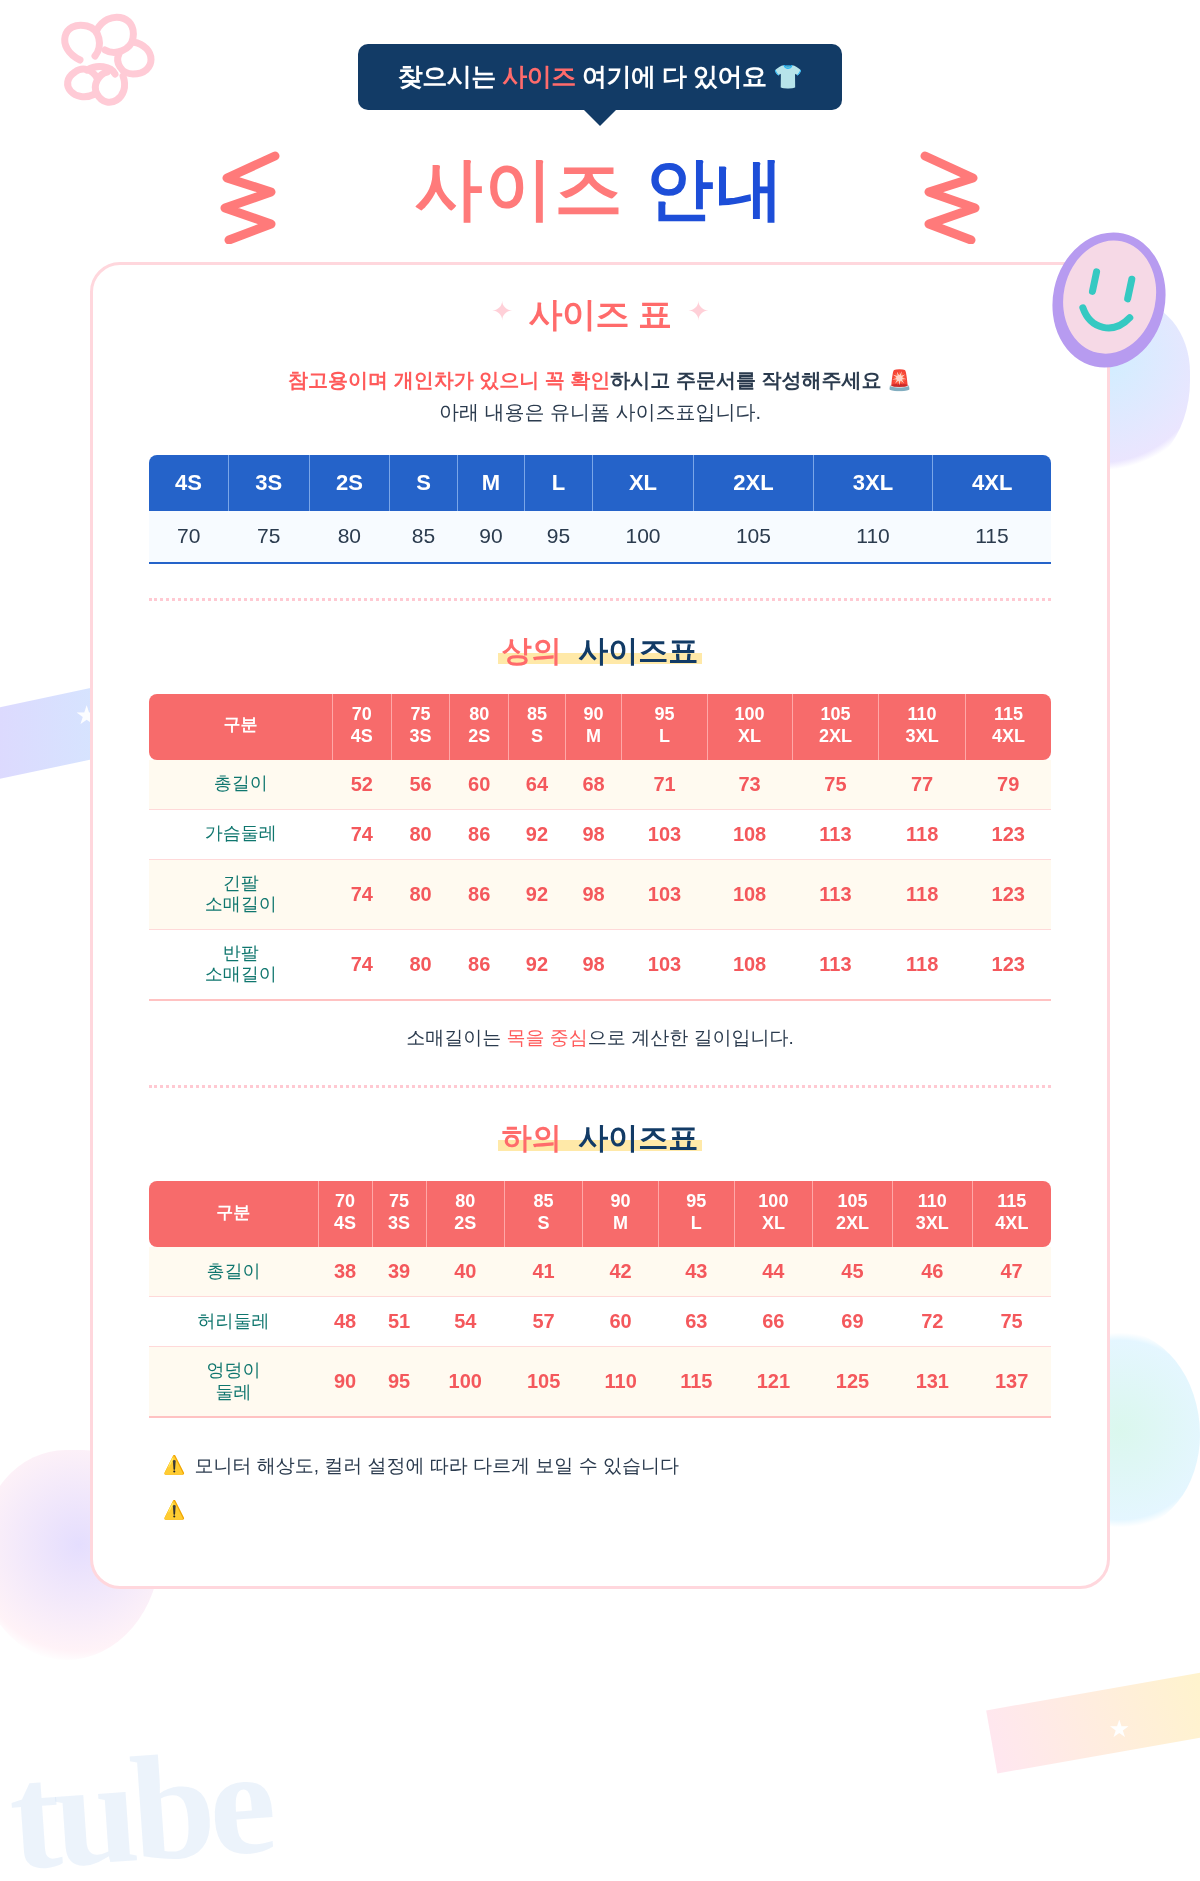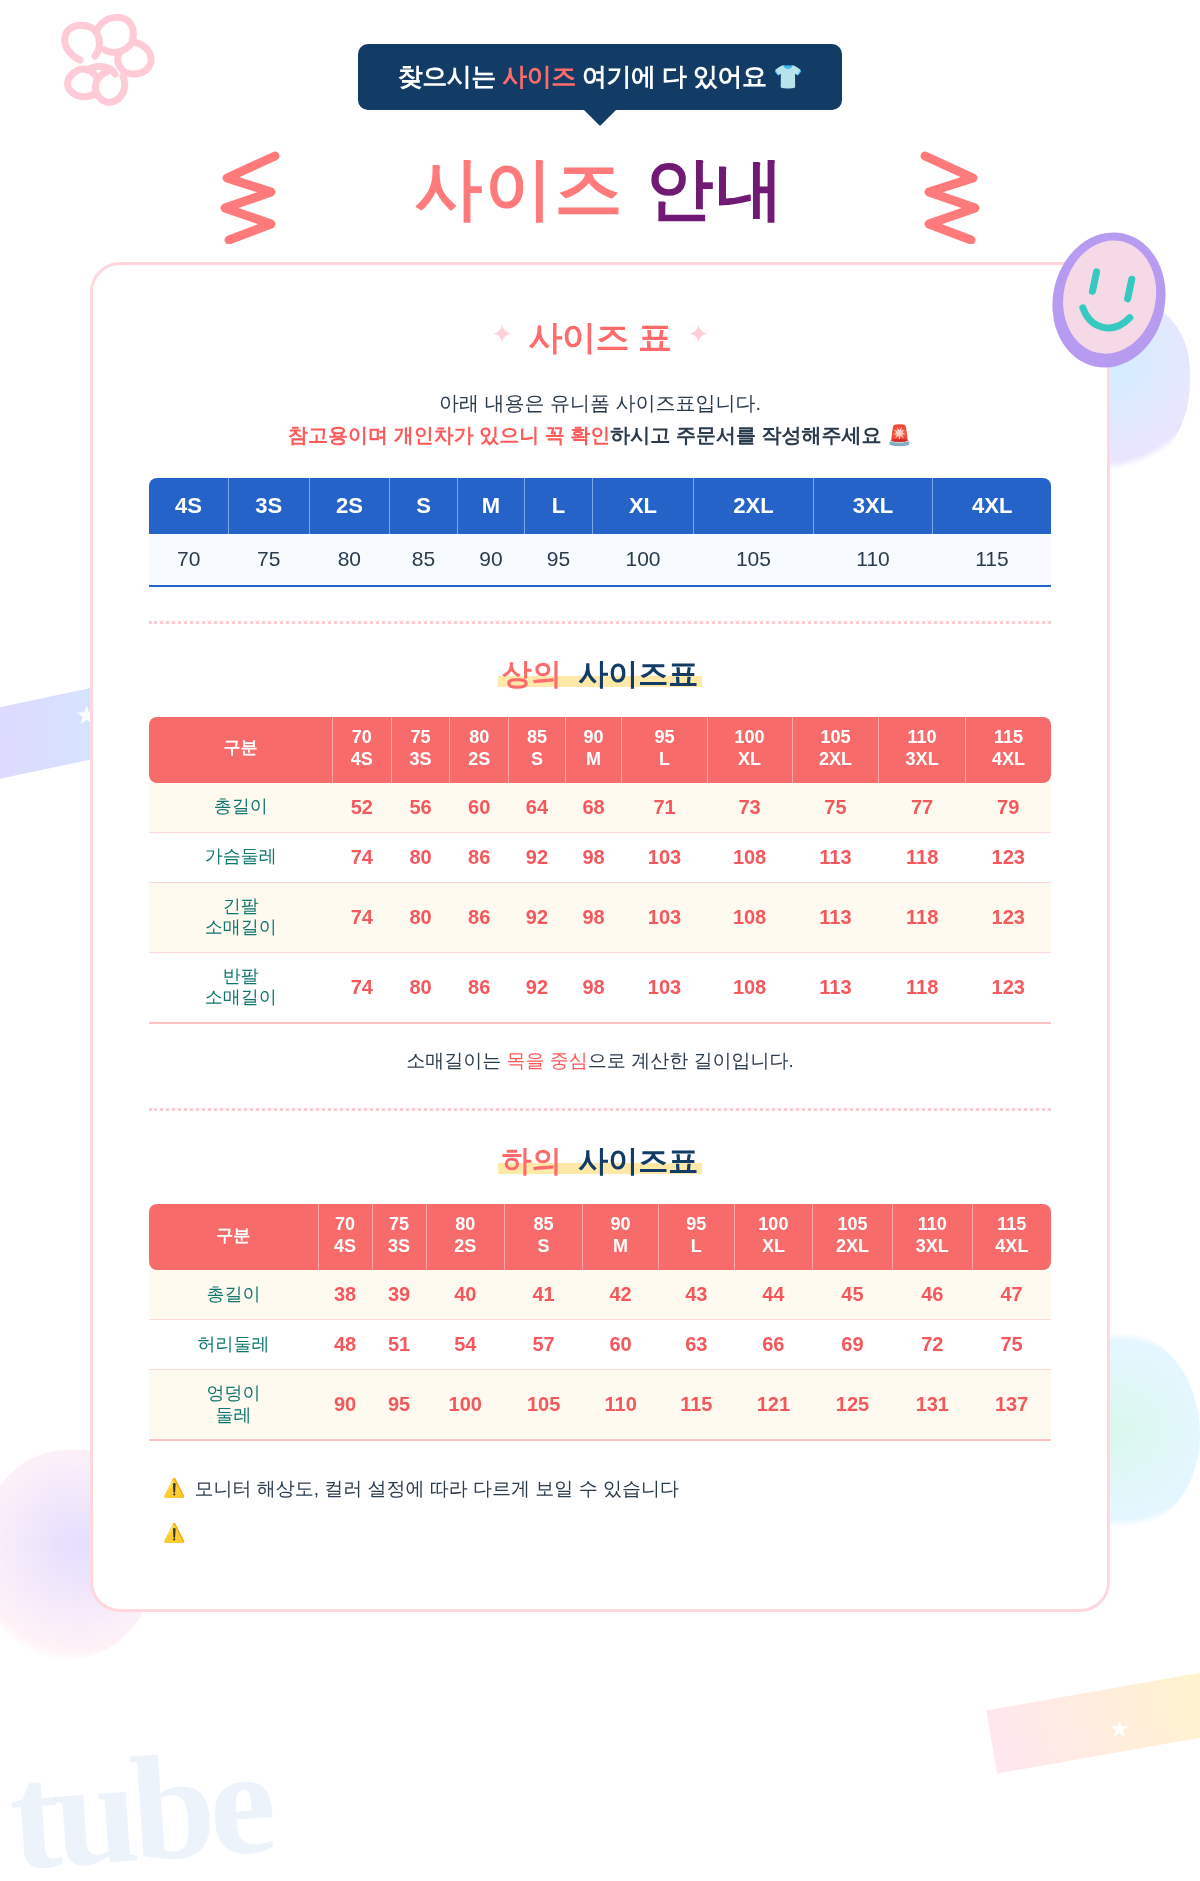--- a/index.html
+++ b/index.html
@@ -88,34 +88,34 @@
     height: 112px;
   }
   .main-title {
     font-size: 68px;
     font-weight: 700;
     letter-spacing: 2px;
     line-height: 112px;
     display: inline-block;
   }
   .main-title .c1 { color: #ff7a7a; }
-  .main-title .c2 { color: #701a75; text-align: center; }
+  .main-title .c2 { color: #1d4ed8; text-align: center; }
   .squiggle { position: absolute; top: 16px; width: 90px; height: 96px; }
   .squiggle.left { left: 205px; }
   .squiggle.right { right: 205px; }
 
   
   .card {
     position: relative;
     margin: 18px auto 14px;
     width: 1020px;
     background: #ffffff;
     border: 3px solid #ffd7dd;
     border-radius: 30px;
-    padding: 40px 56px 46px;
+    padding: 17px 56px 46px;
     z-index: 3;
   }
 
   .smiley {
     position: absolute;
     top: -38px; right: -68px;
     width: 132px; height: 146px;
     transform: rotate(12deg);
   }
 
@@ -301,24 +301,24 @@
       <path d="M84 48 L84 68"></path>
       <path d="M42 86 C54 106 78 106 90 86"></path>
     </g>
   </svg>
 
   <div class="section-title">
     <span class="sp">✦</span><span>사이즈 표</span><span class="sp">✦</span>
   </div>
 
   <div class="lead">
-    <div>아래 내용은 유니폼 사이즈표입니다.</div>
     <div>
       <span class="red">참고용이며 개인차가 있으니 꼭 확인</span><span class="bold">하시고 주문서를 작성해주세요 </span><span>🚨</span>
     </div>
+    <div>아래 내용은 유니폼 사이즈표입니다.</div>
   </div>
 
   <table class="blue-table">
     <thead>
       <tr>
         <th>4S</th>
         <th>3S</th>
         <th>2S</th>
         <th>S</th>
         <th>M</th>

